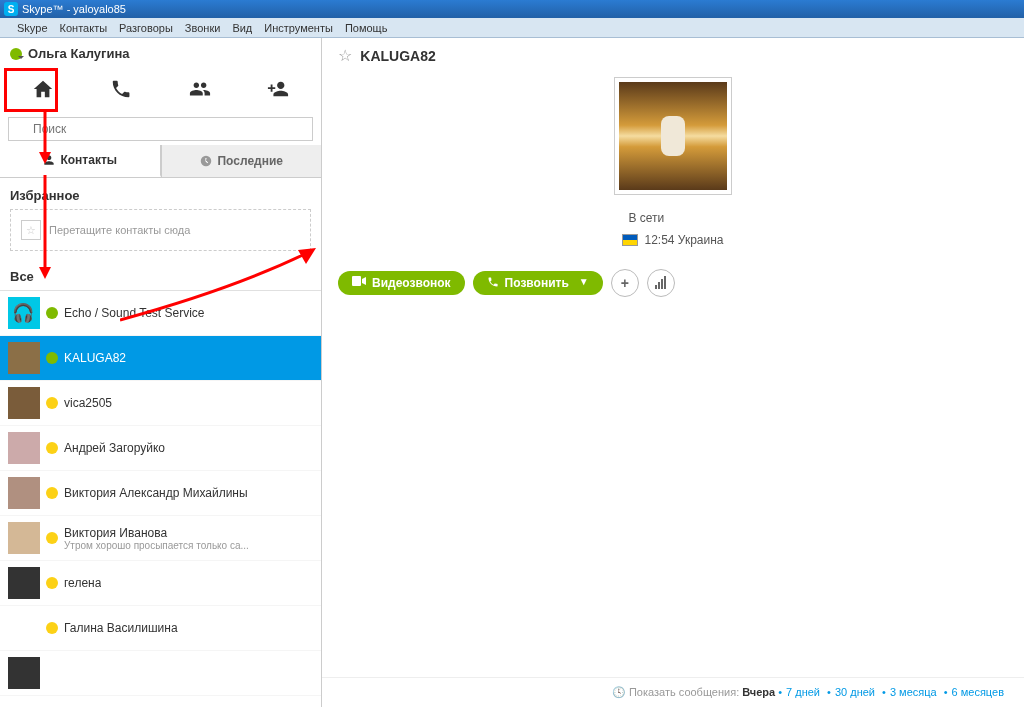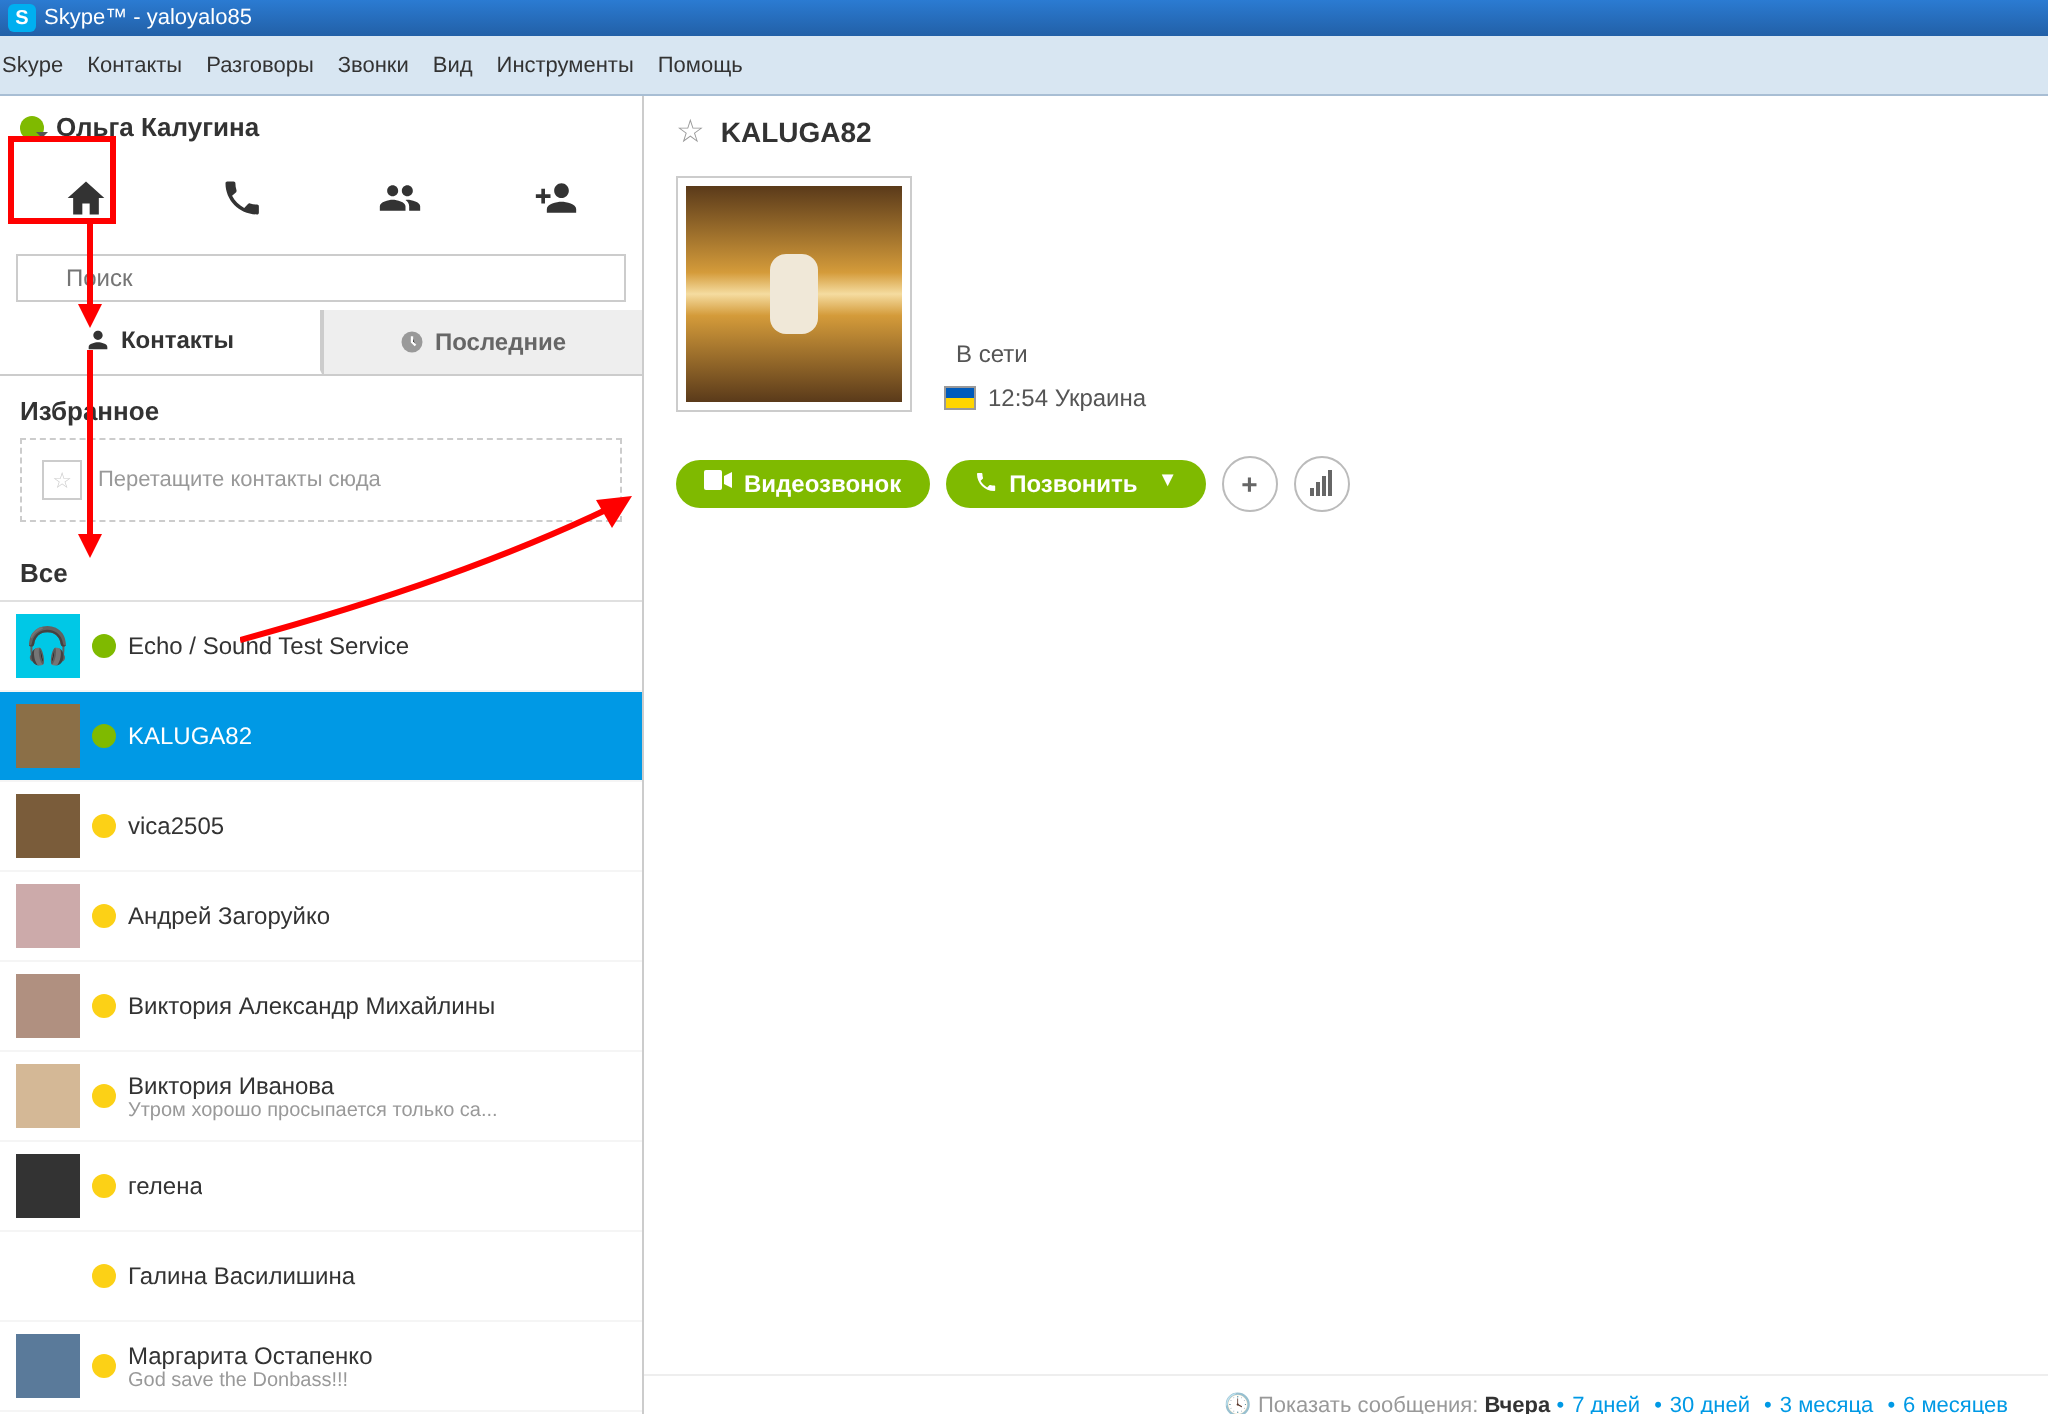--- a/index.html
+++ b/index.html
@@ -3,21 +3,21 @@
 <meta charset="utf-8">
 <style>
 * { box-sizing: border-box; margin: 0; padding: 0; }
 body { font-family: "Segoe UI", Tahoma, sans-serif; font-size: 12px; background: #fff; width: 1024px; height: 707px; overflow: hidden; color: #333; }
 
 
 .titlebar { height: 18px; background: linear-gradient(#2b7bd2, #2260a7); color: #fff; display: flex; align-items: center; padding: 0 4px; font-size: 11px; }
 .titlebar .skype-logo { width: 14px; height: 14px; background: #00aff0; border-radius: 3px; display: flex; align-items: center; justify-content: center; margin-right: 4px; color: #fff; font-weight: bold; font-size: 10px; }
 
 
-.menubar { height: 30px; background: #d8e6f2; border-bottom: 1px solid #a8bed4; display: flex; align-items: center; padding: 0 1px; font-size: 11px; color: #333; }
+.menubar { height: 20px; background: #d8e6f2; border-bottom: 1px solid #a8bed4; display: flex; align-items: center; padding: 0 17px; font-size: 11px; color: #333; }
 .menubar span { margin-right: 12px; cursor: default; }
 
 
 .main { display: flex; height: calc(707px - 38px); }
 .sidebar { width: 322px; border-right: 1px solid #ccc; display: flex; flex-direction: column; background: #fff; }
 .content { flex: 1; display: flex; flex-direction: column; }
 
 
 .user-header { padding: 8px 10px 4px 10px; display: flex; align-items: center; }
 .status-dot { width: 12px; height: 12px; background: #7fba00; border-radius: 50%; margin-right: 6px; position: relative; }
@@ -64,21 +64,21 @@
 .contact .ctext { display: flex; flex-direction: column; overflow: hidden; }
 .contact .cname { font-size: 12px; white-space: nowrap; overflow: hidden; text-overflow: ellipsis; }
 .contact .cmood { font-size: 10px; color: #999; white-space: nowrap; overflow: hidden; text-overflow: ellipsis; }
 
 
 .c-header { padding: 8px 16px; display: flex; align-items: center; gap: 8px; }
 .c-header .star-out { color: #999; font-size: 16px; cursor: pointer; }
 .c-header .cname-big { font-weight: bold; font-size: 14px; }
 
 
-.profile-row { display: flex; align-items: flex-end; padding: 4px 16px 16px 16px; gap: 16px; }
+.profile-row { display: flex; align-items: center; padding: 4px 16px 16px 16px; gap: 16px; flex-direction: column; }
 .profile-pic { width: 118px; height: 118px; border: 1px solid #ccc; padding: 4px; }
 .profile-pic-inner { width: 100%; height: 100%; background: linear-gradient(#5a3a1a 0%, #d49b3a 40%, #f5dca0 50%, #d49b3a 60%, #5a3a1a 100%); position: relative; }
 .profile-pic-inner::after { content: ''; position: absolute; left: 50%; top: 50%; transform: translate(-50%, -50%); width: 24px; height: 40px; background: #f0e8d8; border-radius: 8px; }
 .profile-meta { display: flex; flex-direction: column; gap: 8px; font-size: 12px; color: #555; }
 .profile-meta .row { display: flex; align-items: center; gap: 6px; }
 .flag-ua { width: 16px; height: 12px; background: linear-gradient(#005bbb 50%, #ffd500 50%); border: 1px solid #999; }
 
 
 .actions { display: flex; align-items: center; gap: 8px; padding: 6px 16px; }
 .btn-green { background: #7fba00; color: #fff; border: none; border-radius: 14px; padding: 5px 14px; font-size: 12px; font-weight: bold; display: flex; gap: 6px; cursor: pointer; }
@@ -226,28 +226,20 @@
         <span class="presence p-away"></span>
         <div class="ctext">
             <span class="cname">гелена</span>
           </div>
       </div>
       <div class="contact">
         <div class="avatar" style="background:transparent"></div>
         <span class="presence p-away"></span>
         <div class="ctext">
             <span class="cname">Галина Василишина</span>
-          </div>
-      </div>
-      <div class="contact">
-        <div class="avatar" style="background:#5a7a9a"></div>
-        <span class="presence p-away"></span>
-        <div class="ctext">
-            <span class="cname">Маргарита Остапенко</span>
-            <span class="cmood">God save the Donbass!!!</span>
           </div>
       </div>
       <div class="contact">
         <div class="avatar av-dark"></div>
 
       </div>
 
     </div>
   </div>
 

